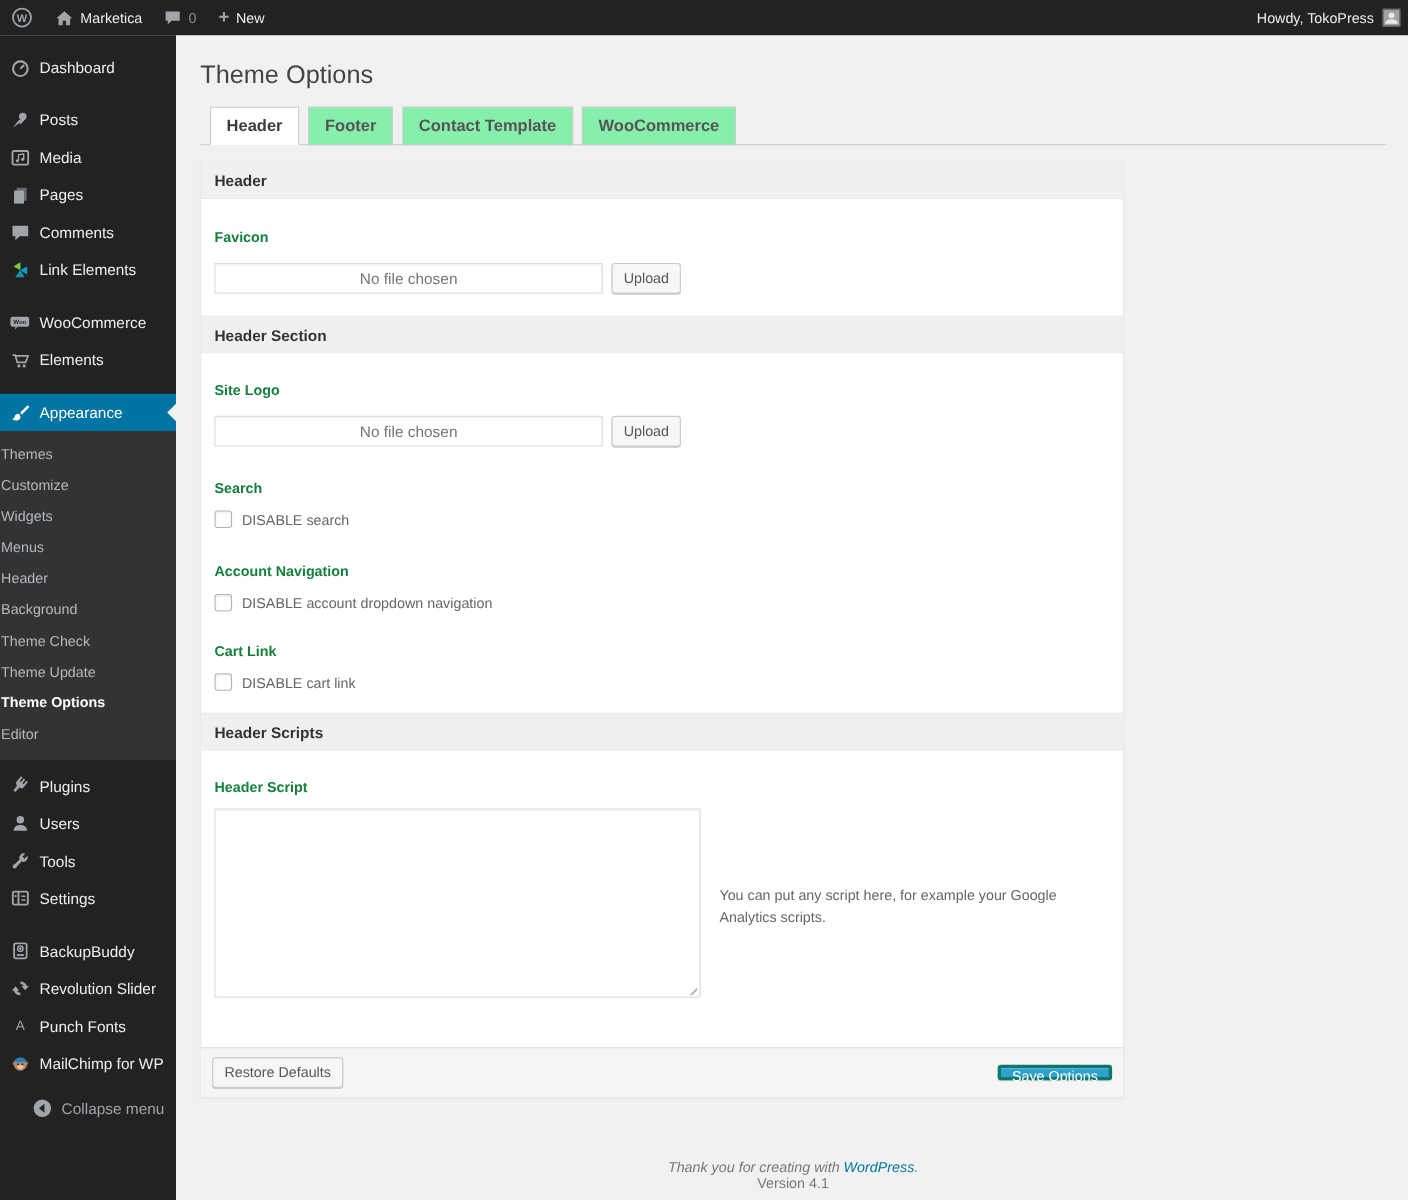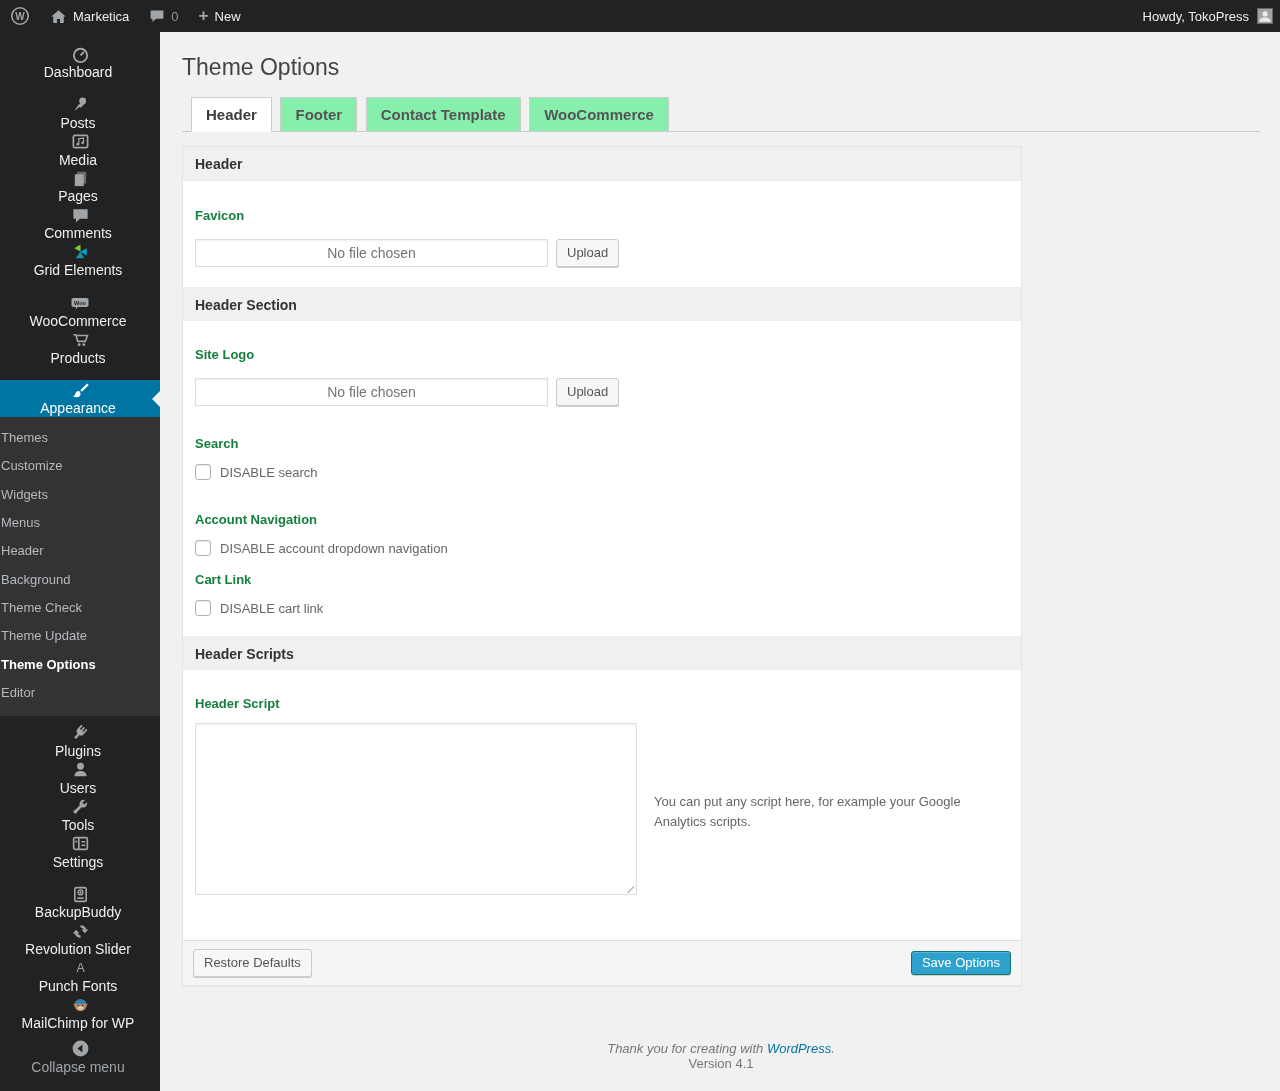--- a/index.html
+++ b/index.html
@@ -32,36 +32,35 @@
   
   .sidebar {
     position:absolute; top:32px; left:0; bottom:0; width:160px;
     background:#222;
   }
   .menu { padding-top:12px; }
   .mi {
     display:flex; align-items:center; min-height:34px;
     color:#eee; font-size:14px; position:relative; cursor:pointer;
     text-decoration:none;
-    flex-direction:column;
   }
   .mi-icon { width:20px; height:20px; margin:0 8px; color:#a0a5aa; flex:none; display:flex; align-items:center; justify-content:center; }
   .mi-label { flex:1; padding-right:4px; line-height:1.2; }
   .mi.active { background:#0074a2; color:#fff; font-weight:400; }
   .mi.active .mi-icon { color:#fff; }
   .mi.active::after {
     content:""; position:absolute; right:0; top:50%; margin-top:-8px;
     border:8px solid transparent; border-right-color:#f1f1f1;
   }
   .sep { height:14px; }
   .sep-sm { height:7px; }
   .submenu { background:#333; padding:7px 0 9px; }
   .sm-item { display:block; padding:7px 1px; font-size:13px; color:#b4b9be; cursor:pointer; line-height:1.1; }
   .sm-item.current { color:#fff; font-weight:bold; }
-  .collapse-row { margin-top:7px; }
+  .collapse-row { margin-top:7px;margin-left:20px; }
   .collapse-row .mi-label { color:#a0a5aa; }
 
   
   .wrap { margin-left:160px; padding:32px 20px 0 22px; }
   h1.page-title { font-size:23px; font-weight:400; color:#444; margin:21px 0 0; line-height:29px; }
 
   .nav-tabs { margin-top:15px; border-bottom:1px solid #ccc; padding-left:9px; }
   .nav-tab {
     display:inline-block; vertical-align:bottom; margin:0 5px -1px 0;
     border:1px solid #ccc; background:#86efac; color:#555;
@@ -76,21 +75,21 @@
   }
   .panel-section-header {
     background:#f0f0f1; height:34px; line-height:34px; padding:0 12px;
     font-size:14px; font-weight:600; color:#333;
     border-bottom:1px solid #ececec;
   }
   .panel-section-header.mid { border-top:1px solid #ececec; }
   .field { padding:0 12px; }
   .field-label { display:block; font-weight:bold; font-size:13px; color:#15803d; }
   .mt27 { margin-top:27px; } .mt26 { margin-top:26px; } .mt30 { margin-top:30px; }
-  .mt32 { margin-top:32px; } .mt33 { margin-top:16px; }
+  .mt32 { margin-top:32px; } .mt33 { margin-top:28px; }
   .file-row { margin-top:16px; display:flex; align-items:center; }
   .file-input {
     width:353px; height:28px; padding:0 8px; border:1px solid #ddd; background:#fff;
     color:#a5a5a5; font-size:14px; box-shadow:inset 0 1px 2px rgba(0,0,0,.07); border-radius:0;
     font-family:"Liberation Sans", sans-serif;
     text-align:center;
   }
   .btn {
     height:28px; padding:0 10px 1px; background:#f7f7f7; border:1px solid #ccc;
     border-radius:3px; color:#555; font-size:13px; box-shadow:0 1px 0 #ccc;
@@ -116,22 +115,22 @@
     clip-path:polygon(100% 0,100% 100%,0 100%);
   }
   .script-help { margin-left:17px; width:310px; color:#666; font-size:13px; line-height:1.55; padding-top:3px; }
 
   .panel-footer {
     border-top:1px solid #ddd; background:#f5f5f5; padding:8px 10px;
     display:flex; justify-content:space-between; align-items:center;
   }
   .btn-restore { margin-left:2px; }
   .btn-primary {
-    height:24px; padding:0 10px 1px; border-radius:3px; font-size:13px; cursor:pointer;
-    background:#2ea2cc; border:1px solid #0f766e; color:#fff;
+    height:14px; padding:0 10px 1px; border-radius:3px; font-size:13px; cursor:pointer;
+    background:#2ea2cc; border:3px solid #0f766e; color:#fff;
     box-shadow:inset 0 1px 0 rgba(120,200,230,.5), 0 1px 0 rgba(0,0,0,.15);
     font-family:"Liberation Sans", sans-serif;
   }
 
   
   .page-footer {
     display:flex; justify-content:space-between; align-items:center;
     margin-top:55px; font-size:13px; color:#777;flex-direction:column;
   }
   .thanks { font-style:italic; }
@@ -244,21 +243,21 @@
       <span class="mi-label">Comments</span>
     </a>
     <a class="mi">
       <span class="mi-icon">
         <svg width="19" height="19" viewBox="0 0 20 20">
             <path d="M10 10L3.5 6.5 10 2.5z" fill="#7ad03a"></path>
             <path d="M10 10l6.5-3.5v8z" fill="#00a0d2"></path>
             <path d="M10 10l-5 7h9z" fill="#1693a5"></path>
           </svg>
       </span>
-      <span class="mi-label">Grid Elements</span>
+      <span class="mi-label">Link Elements</span>
     </a>
     <div class="sep"></div>
     <a class="mi">
       <span class="mi-icon">
         <svg width="20" height="20" viewBox="0 0 20 20">
             <rect x="1.5" y="5" width="17" height="9" rx="2" fill="currentColor"></rect>
             <path d="M6 14l-.5 2.5L8 14z" fill="currentColor"></path>
             <text x="10" y="11.7" text-anchor="middle" font-size="5.6" font-weight="bold" fill="#222">Woo</text>
           </svg>
       </span>
@@ -267,21 +266,21 @@
     <a class="mi">
       <span class="mi-icon">
         <svg width="19" height="19" viewBox="0 0 20 20">
             <g fill="none" stroke="currentColor" stroke-width="1.7">
               <path d="M2.5 5h2.6l2 7h8l2.2-6.2H6"></path>
             </g>
             <circle cx="8.6" cy="15.4" r="1.5" fill="currentColor"></circle>
             <circle cx="13.6" cy="15.4" r="1.5" fill="currentColor"></circle>
           </svg>
       </span>
-      <span class="mi-label">Products</span>
+      <span class="mi-label">Elements</span>
     </a>
     <div class="sep"></div>
     <a class="mi active">
       <span class="mi-icon">
         <svg width="19" height="19" viewBox="0 0 20 20">
             <path fill="currentColor" d="M17 2.5l-7.2 7.2 1.7 1.7 7.2-7.2zM8.6 10.6c-2.1-.2-3.6 1-4.1 3-.3 1.3-1.1 1.9-2.3 2.2 1.7 1.8 5.5 1.8 7.1.1 1.2-1.3 1.1-3.2-.7-5.3z"></path>
           </svg>
       </span>
       <span class="mi-label">Appearance</span>
     </a>

